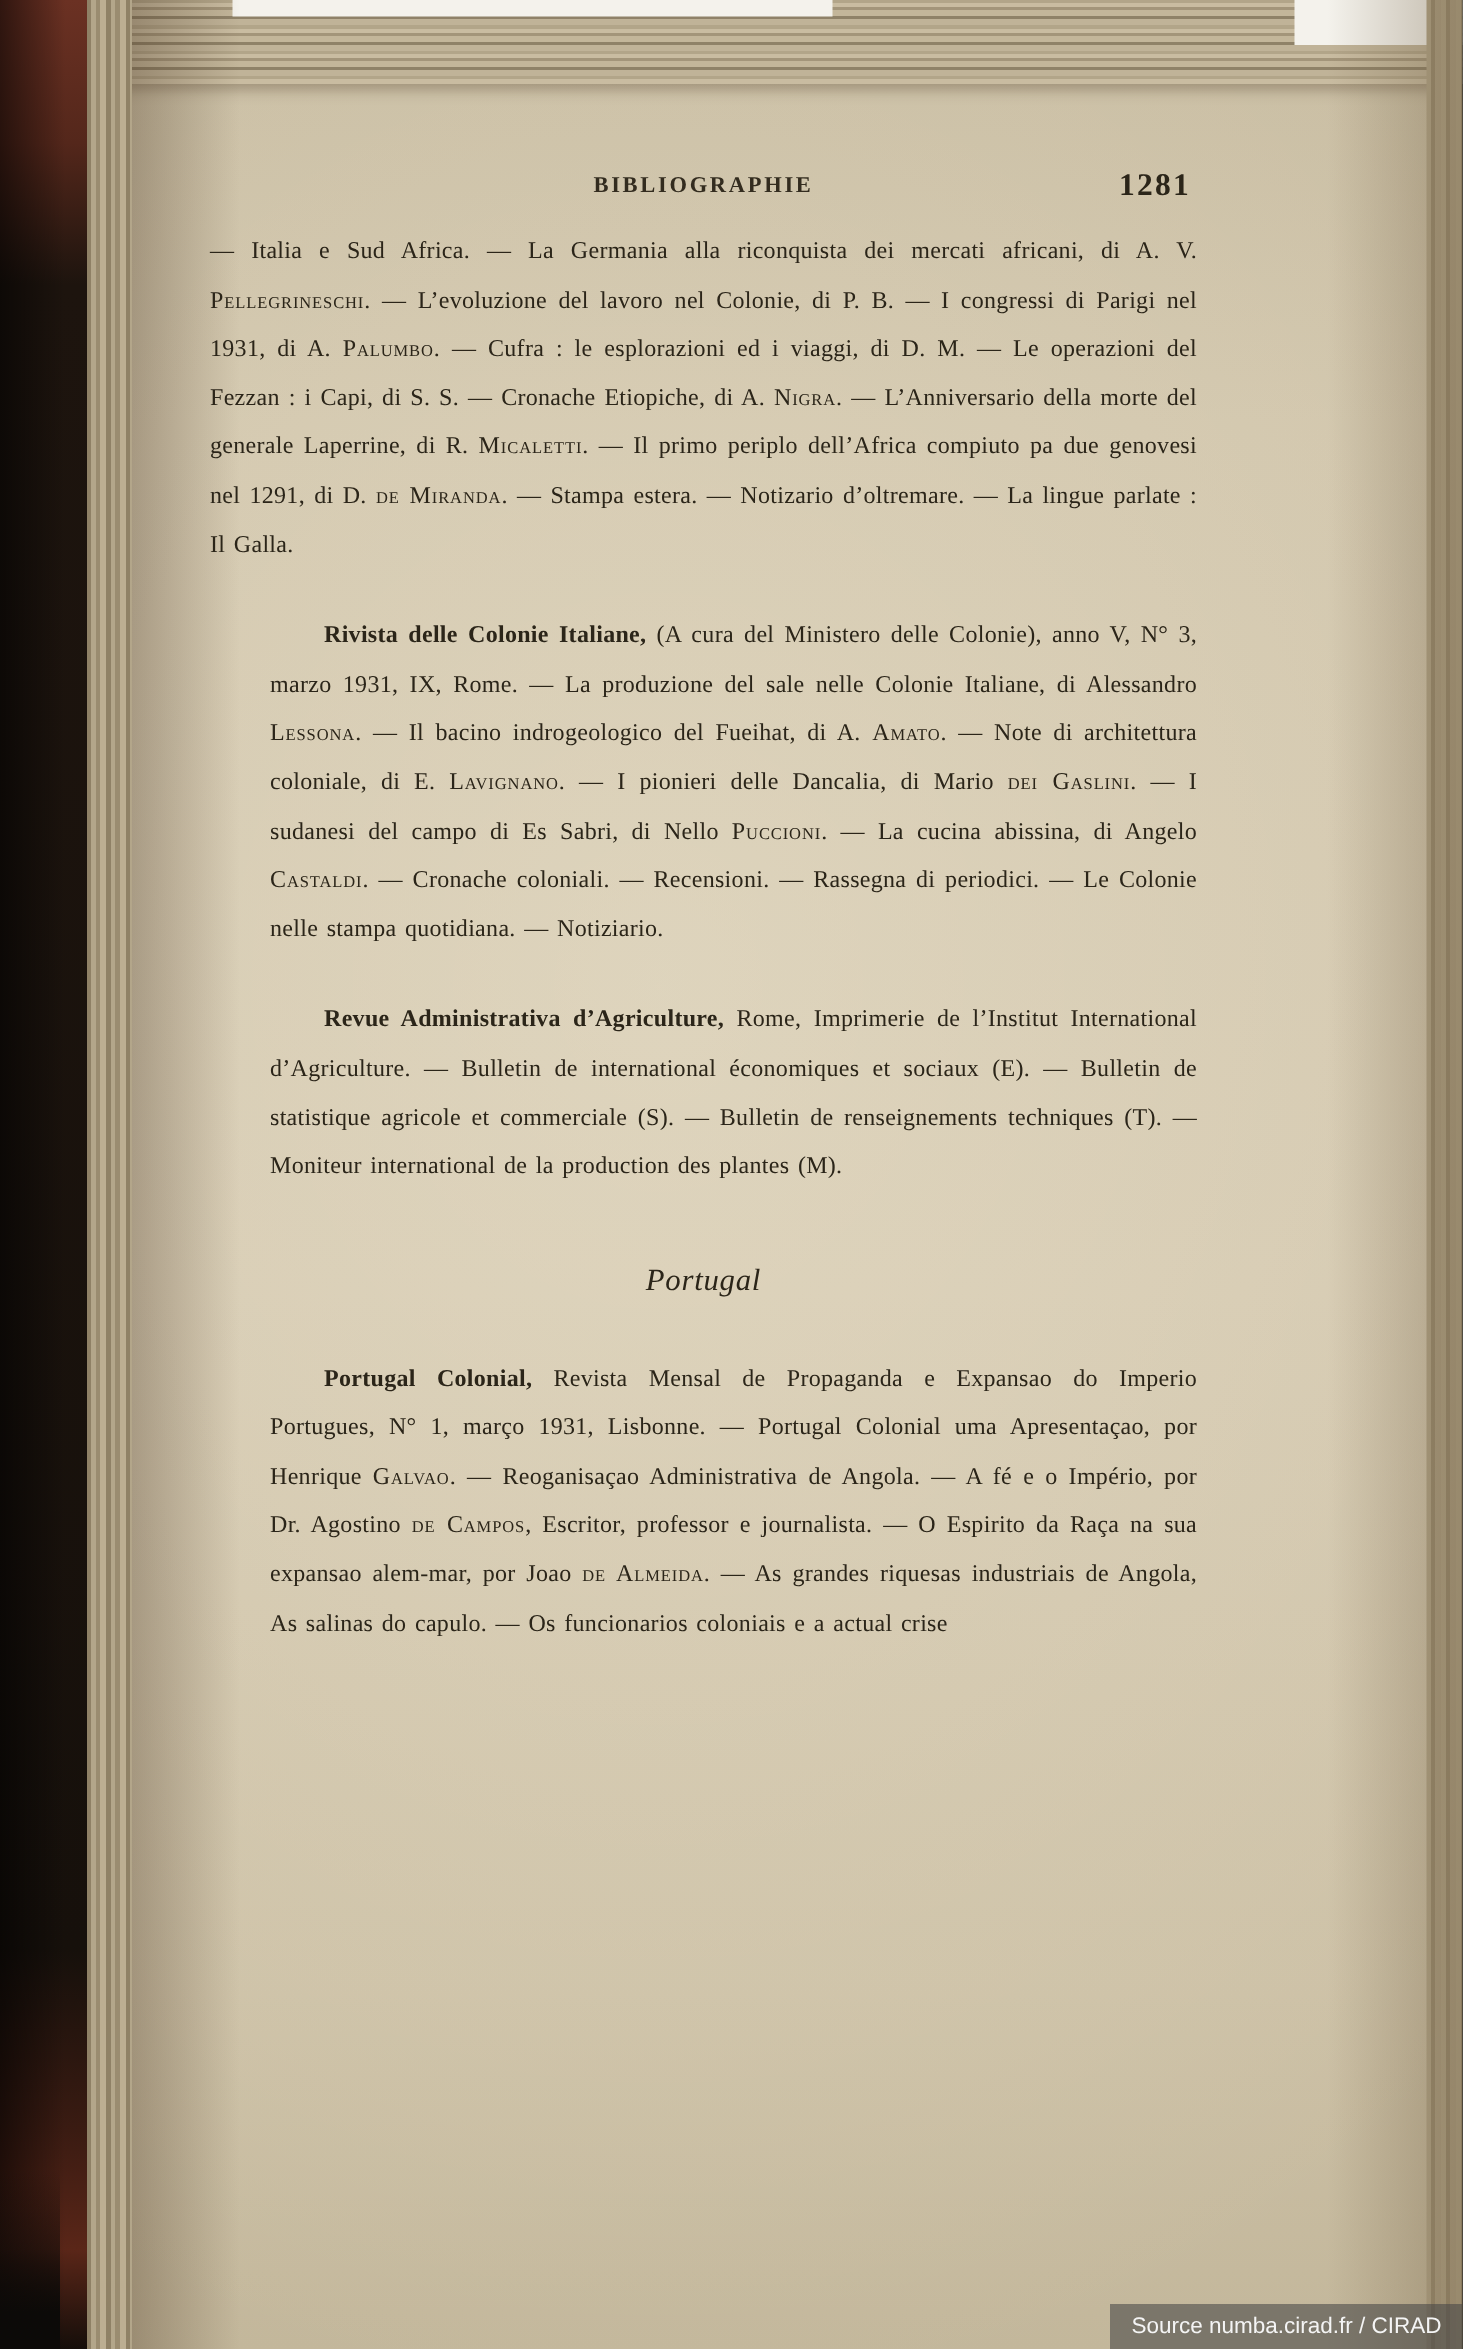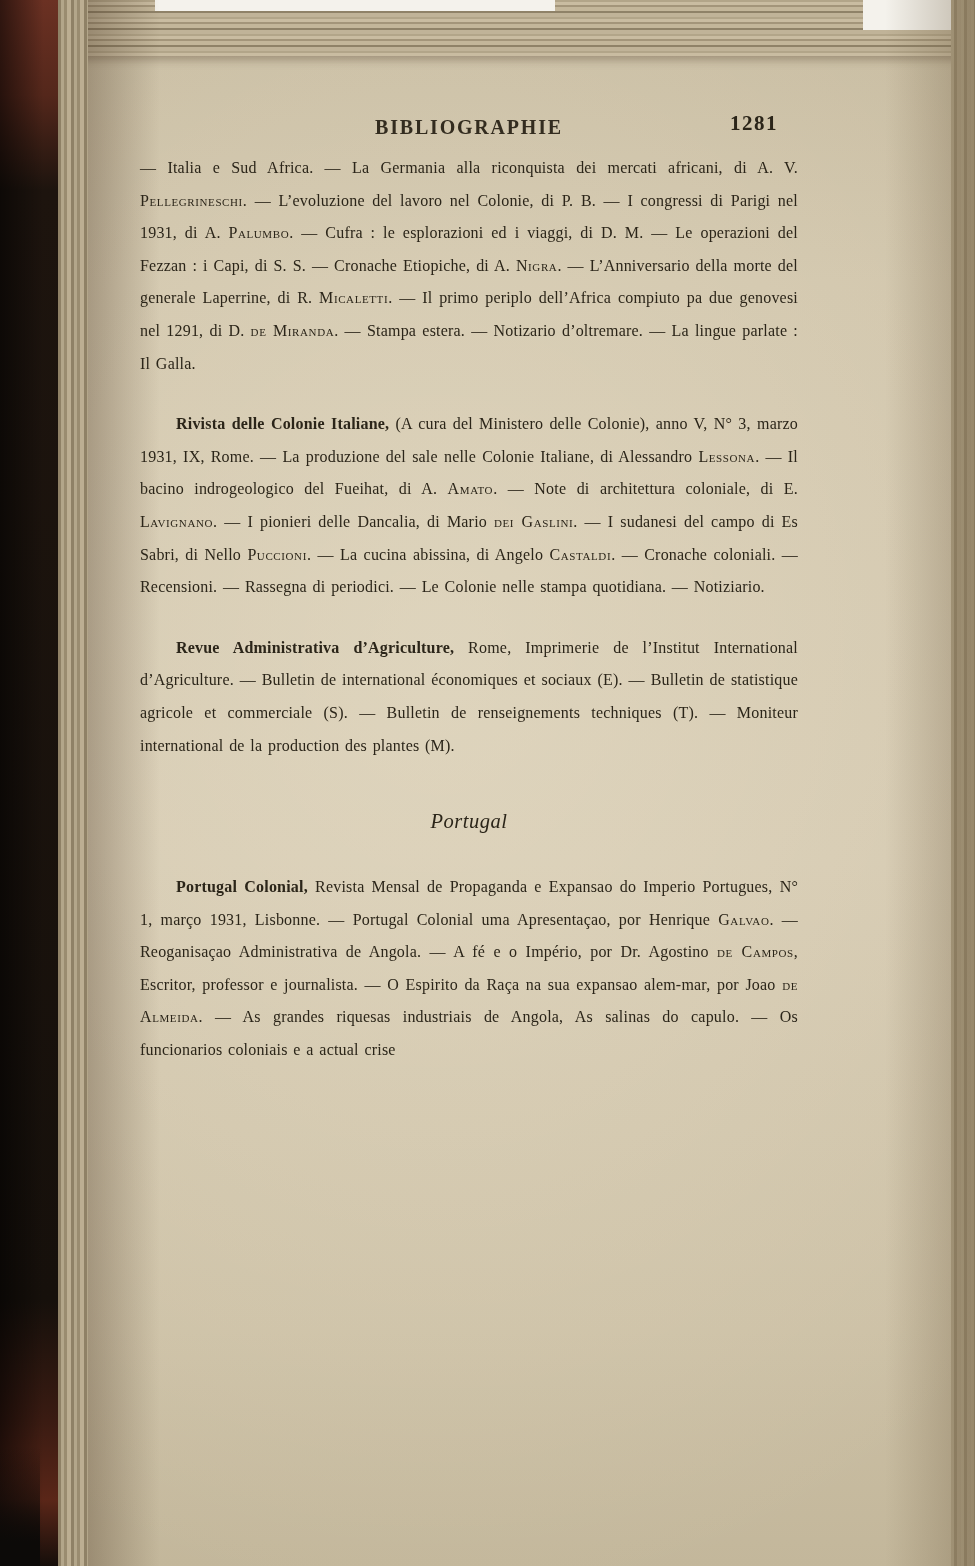--- a/index.html
+++ b/index.html
@@ -46,31 +46,31 @@
   }
   .right-shadow {
     position:absolute; right:0; top:0; width:90px; height:100%;
     background:linear-gradient(270deg, rgba(110,92,64,0.38), rgba(110,92,64,0));
   }
   
   .page { position:absolute; left:140px; top:110px; width:658px; color:#2b2519; }
   .page-header { position:relative; height:42px; }
   .running-head {
     position:absolute; left:50%; transform:translateX(-50%); top:6px;
-    font-size:20px; letter-spacing:1.8px; font-weight:600; color:#332c1f;text-align:right;
+    font-size:15px; letter-spacing:1.8px; font-weight:600; color:#332c1f;text-align:right;
   }
   .page-num {
-    position:absolute; right:20px; top:1px;
+    position:absolute; right:4px; top:1px;
     font-size:21px; letter-spacing:1.5px; font-weight:600; color:#2b2519;
   }
   .para {
     text-align:justify; font-size:16px; line-height:32.6px;
     margin:0 0 28px; letter-spacing:0.2px; word-spacing:1.5px;
   }
-  .para.indent { text-indent:36px; }
+  .para.indent { text-indent:36px;margin-left:40px; }
   .section-heading {
     text-align:center; font-style:italic; font-weight:normal;
     font-size:20.5px; letter-spacing:0.5px; margin:48px 0 38px; color:#2b2519;
   }
   .b { font-weight:bold; }
   .sc { font-variant:small-caps; letter-spacing:0.6px; }
   .i { font-style:italic; }
   
   .watermark {
     position:absolute; right:0; bottom:0; height:30px; line-height:30px;
@@ -102,14 +102,15 @@
     </div>
     <div>
         <p class="para"><span>— Italia e Sud Africa. — La Germania alla riconquista dei mercati africani, di A. V. </span><span class="sc">Pellegrineschi</span><span>. — L’evoluzione del lavoro nel Colonie, di P. B. — I congressi di Parigi nel 1931, di A. </span><span class="sc">Palumbo</span><span>. — Cufra : le esplorazioni ed i viaggi, di D. M. — Le operazioni del Fezzan : i Capi, di S. S. — Cronache Etiopiche, di A. </span><span class="sc">Nigra</span><span>. — L’Anniversario della morte del generale Laperrine, di R. </span><span class="sc">Micaletti</span><span>. — Il primo periplo dell’Africa compiuto pa due genovesi nel 1291, di D. </span><span class="sc">de Miranda</span><span>. — Stampa estera. — Notizario d’oltremare. — La lingue parlate : Il Galla.</span></p>
         <p class="para indent"><span class="b">Rivista delle Colonie Italiane,</span><span> (A cura del Ministero delle Colonie), anno V, N° 3, marzo 1931, IX, Rome. — La produzione del sale nelle Colonie Italiane, di Alessandro </span><span class="sc">Lessona</span><span>. — Il bacino indrogeologico del Fueihat, di A. </span><span class="sc">Amato</span><span>. — Note di architettura coloniale, di E. </span><span class="sc">Lavignano</span><span>. — I pionieri delle Dancalia, di Mario </span><span class="sc">dei Gaslini</span><span>. — I sudanesi del campo di Es Sabri, di Nello </span><span class="sc">Puccioni</span><span>. — La cucina abissina, di Angelo </span><span class="sc">Castaldi</span><span>. — Cronache coloniali. — Recensioni. — Rassegna di periodici. — Le Colonie nelle stampa quotidiana. — Notiziario.</span></p>
         <p class="para indent"><span class="b">Revue Administrativa d’Agriculture,</span><span> Rome, Imprimerie de l’Institut International d’Agriculture. — Bulletin de international économiques et sociaux (E). — Bulletin de statistique agricole et commerciale (S). — Bulletin de renseignements techniques (T). — Moniteur international de la production des plantes (M).</span></p>
         <h3 class="section-heading"><span class="i">Portugal</span></h3>
         <p class="para indent"><span class="b">Portugal Colonial,</span><span> Revista Mensal de Propaganda e Expansao do Imperio Portugues, N° 1, março 1931, Lisbonne. — Portugal Colonial uma Apresentaçao, por Henrique </span><span class="sc">Galvao</span><span>. — Reoganisaçao Administrativa de Angola. — A fé e o Império, por Dr. Agostino </span><span class="sc">de Campos</span><span>, Escritor, professor e journalista. — O Espirito da Raça na sua expansao alem-mar, por Joao </span><span class="sc">de Almeida</span><span>. — As grandes riquesas industriais de Angola, As salinas do capulo. — Os funcionarios coloniais e a actual crise</span></p>
       </div>
   </div>
 
+  <div class="watermark">Source numba.cirad.fr / CIRAD</div>
 
 </div>
 
 </body></html>

